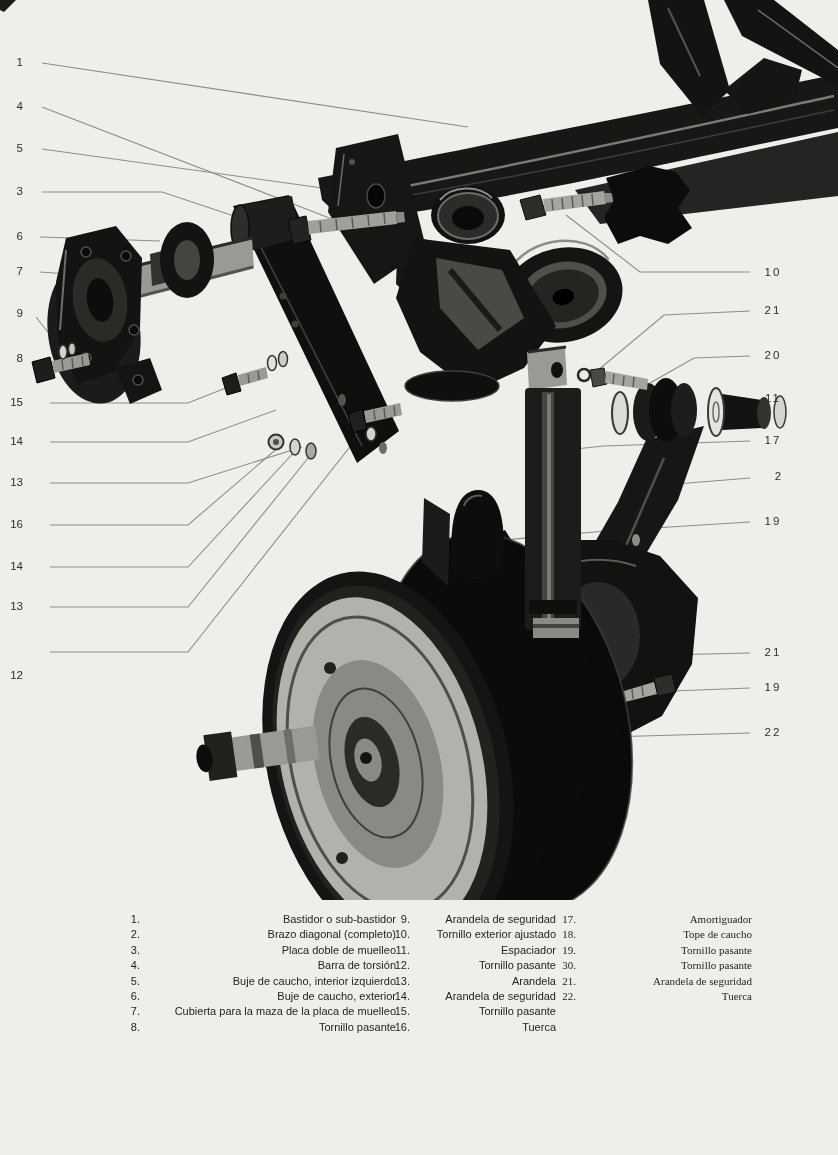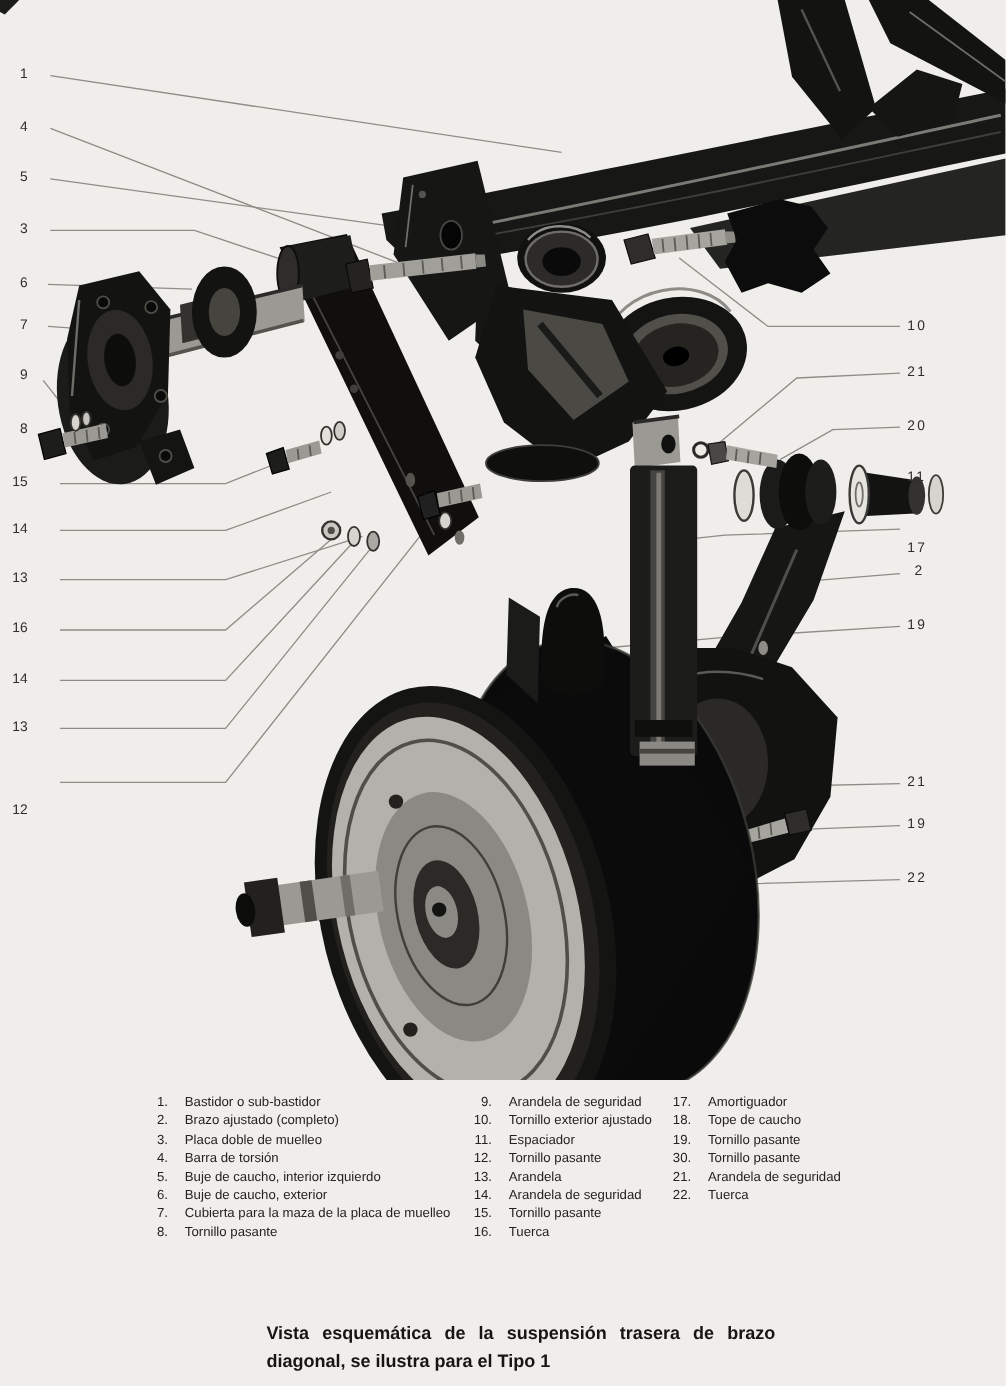--- a/index.html
+++ b/index.html
@@ -2,29 +2,29 @@
 <html><head>
 <meta charset="utf-8">
 <style>
   html,body{margin:0;padding:0;}
   .page{position:relative;width:838px;height:1155px;background:#f0eeea;overflow:hidden;
         font-family:"Liberation Sans",sans-serif;color:#242321;}
   .illus{position:absolute;left:0;top:0;}
   
   .co{position:absolute;font-size:11.5px;color:#2e2d2a;line-height:14px;}
   .co.l{left:0;width:23px;text-align:right;}
-  .co.r{left:756px;width:34px;text-align:left;letter-spacing:2px;}
+  .co.r{left:756px;width:34px;text-align:center;letter-spacing:2px;}
   
   .plist-col{position:absolute;top:912px;}
   .plist-col.c1{left:106px;width:290px;}
   .plist-col.c2{left:376px;width:180px;}
-  .plist-col.c3{left:542px;width:210px;}
+  .plist-col.c3{left:542px;width:210px;font-family:Liberation Serif, serif;}
   .prow{display:flex;font-size:11px;line-height:15.4px;}
   .pnum{width:34px;text-align:right;flex:0 0 auto;}
-  .plabel{margin-left:14px;flex:1;}
+  .plabel{margin-left:14px;flex:1;text-align:right;}
   
   .caption{position:absolute;left:222px;top:1100px;width:424px;font-weight:bold;
            font-size:15px;line-height:23px;color:#161513;}
   .caption .l1{text-align:justify;text-align-last:justify;}
 </style>
 </head>
 <body>
 
 <div class="page">
 
@@ -275,36 +275,36 @@
   <span class="co l" style="top:434px">14</span>
   <span class="co l" style="top:475px">13</span>
   <span class="co l" style="top:517px">16</span>
   <span class="co l" style="top:559px">14</span>
   <span class="co l" style="top:599px">13</span>
   <span class="co l" style="top:668px">12</span>
   <span class="co r" style="top:265px">10</span>
   <span class="co r" style="top:303px">21</span>
   <span class="co r" style="top:348px">20</span>
   <span class="co r" style="top:391px">11</span>
-  <span class="co r" style="top:450px">17</span>
+  <span class="co r" style="top:433px">17</span>
   <span class="co r" style="top:469px;left:762px">2</span>
   <span class="co r" style="top:514px">19</span>
   <span class="co r" style="top:645px">21</span>
   <span class="co r" style="top:680px">19</span>
   <span class="co r" style="top:725px">22</span>
 </div>
 
 <div class="plist-col c1">
   <div class="prow">
         <span class="pnum">1.</span>
         <span class="plabel">Bastidor o sub-bastidor</span>
       </div>
   <div class="prow">
         <span class="pnum">2.</span>
-        <span class="plabel">Brazo ajustado (completo)</span>
+        <span class="plabel">Brazo diagonal (completo)</span>
       </div>
   <div class="prow">
         <span class="pnum">3.</span>
         <span class="plabel">Placa doble de muelleo</span>
       </div>
   <div class="prow">
         <span class="pnum">4.</span>
         <span class="plabel">Barra de torsión</span>
       </div>
   <div class="prow">
@@ -378,18 +378,14 @@
   <div class="prow">
         <span class="pnum">21.</span>
         <span class="plabel">Arandela de seguridad</span>
       </div>
   <div class="prow">
         <span class="pnum">22.</span>
         <span class="plabel">Tuerca</span>
       </div>
 </div>
 
-<div class="caption">
-  <div class="l1">Vista esquemática de la suspensión trasera de brazo</div>
-  <div class="l2">diagonal, se ilustra para el Tipo 1</div>
-</div>
 
 </div>
 
 </body></html>

